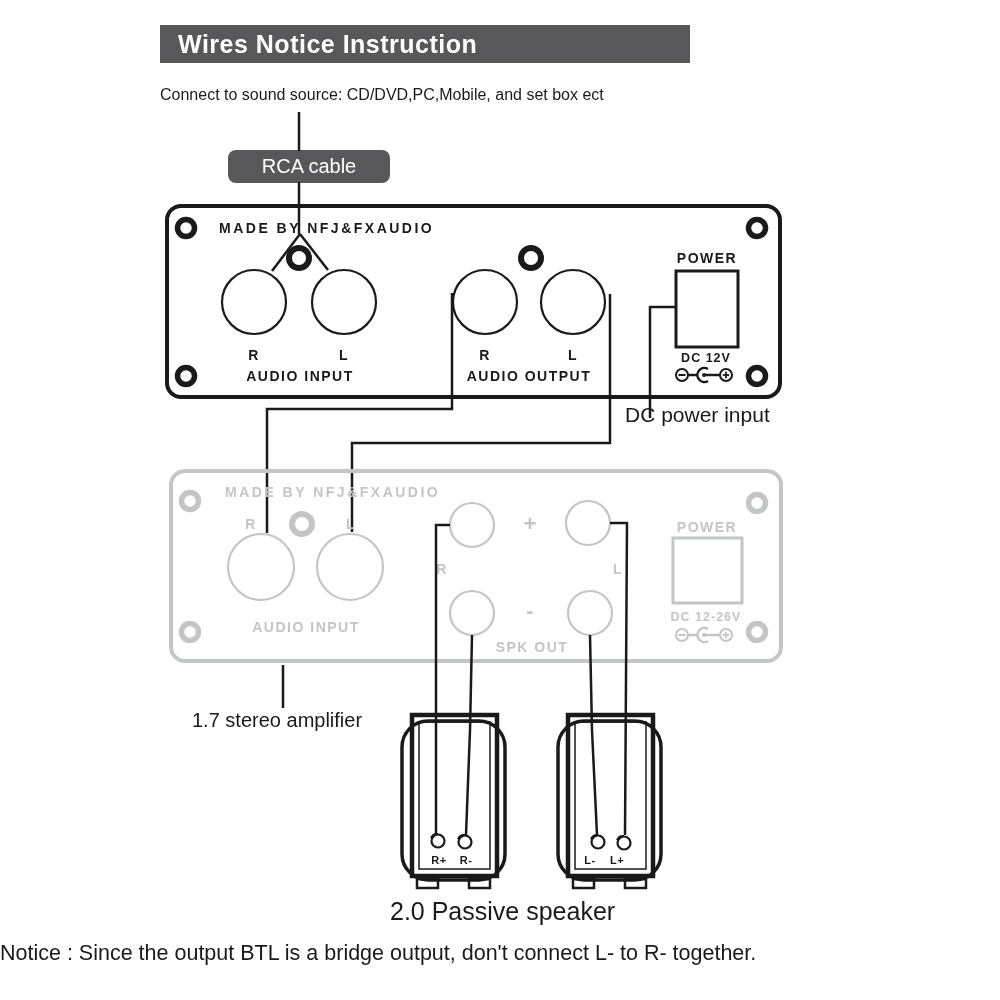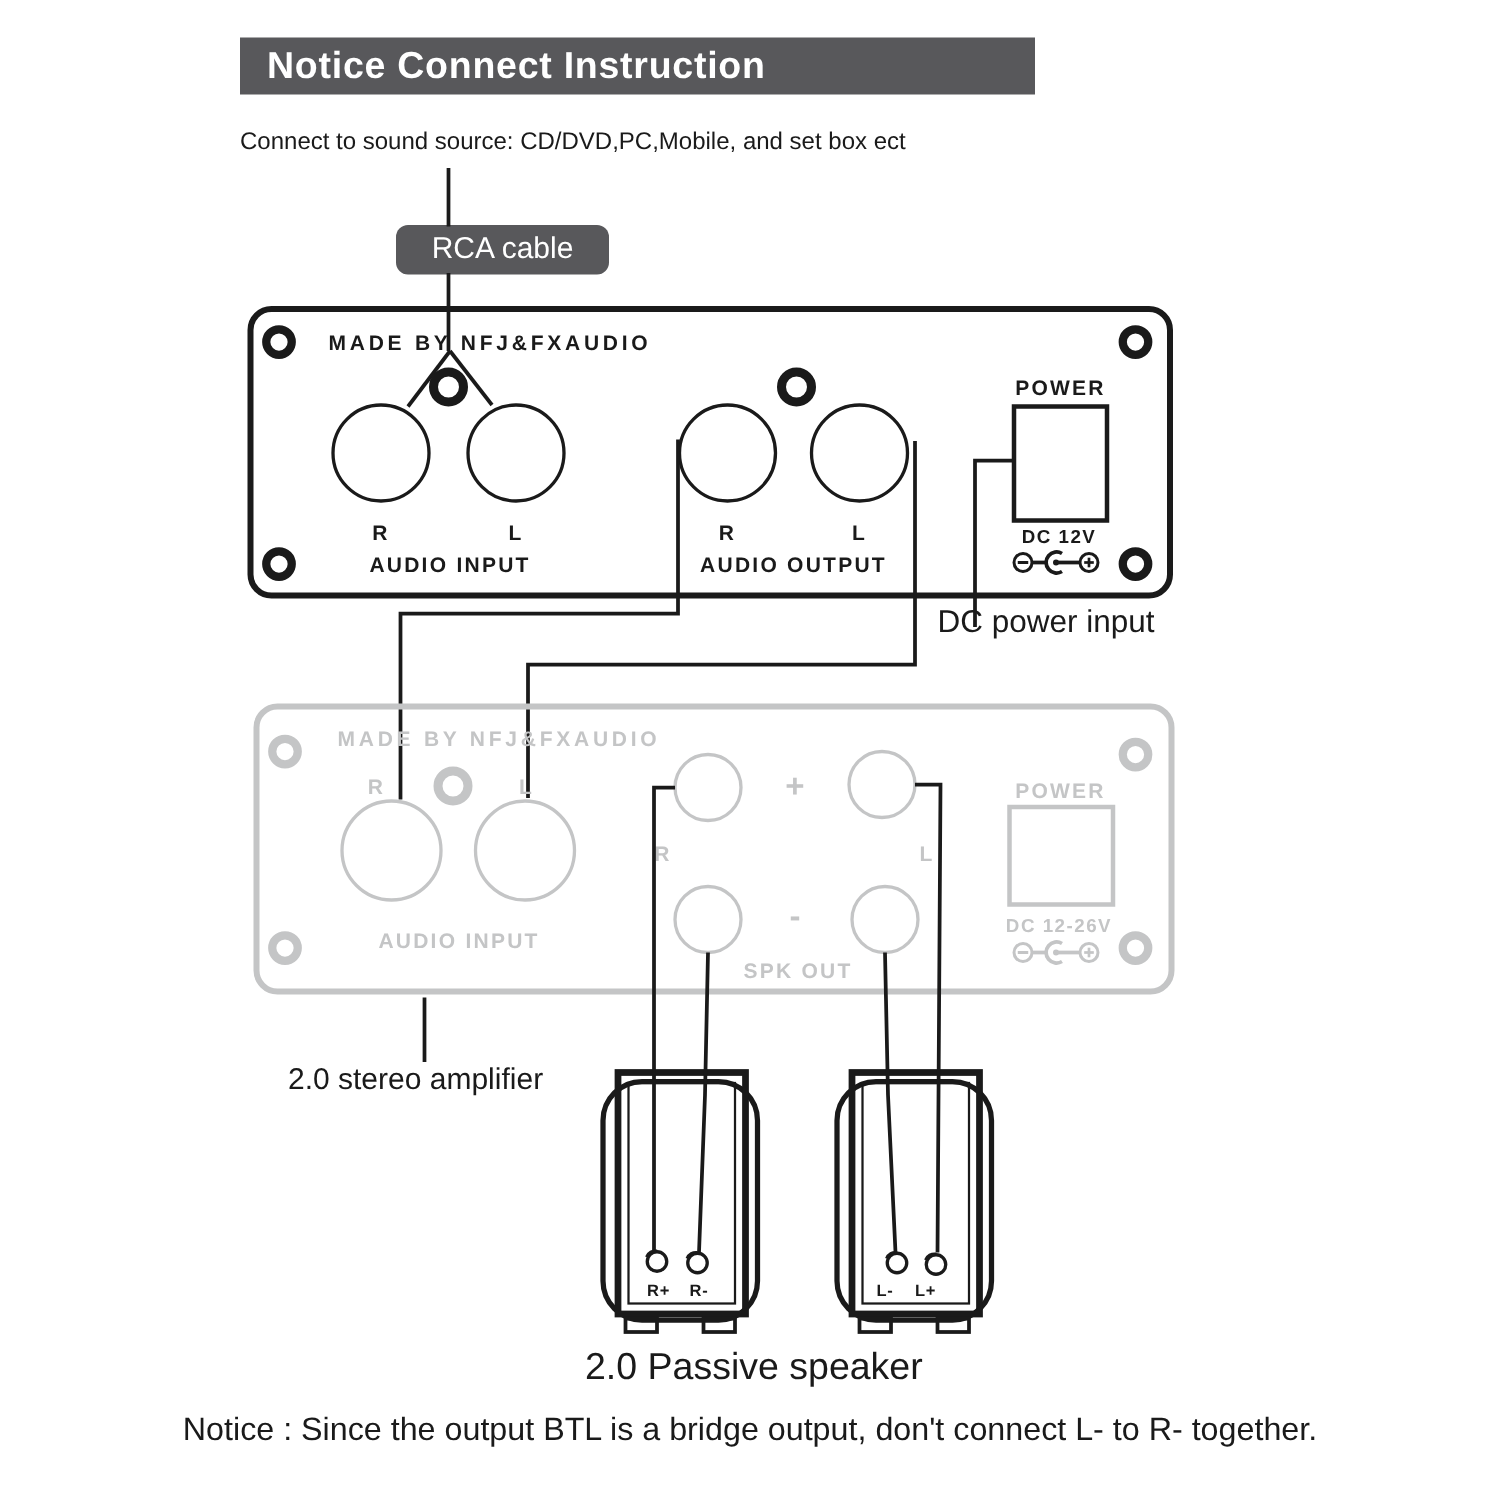--- a/index.html
+++ b/index.html
@@ -8,50 +8,50 @@
     font-family:"Liberation Sans", sans-serif;color:#1a1a1a;overflow:hidden;
   }
   .abs{position:absolute;}
   .banner{
     left:160px;top:25px;width:530px;height:38px;background:#58585b;color:#ffffff;
     font-size:25px;font-weight:bold;line-height:38px;padding-left:18px;box-sizing:border-box;
     letter-spacing:0.5px;
   }
   .source-note{left:160px;top:86px;font-size:16px;}
   .rca-badge{
-    left:228px;top:150px;width:142px;height:33px;background:#58585b;color:#ffffff;
-    border-radius:8px;font-size:20px;text-align:center;line-height:33px;margin-left:36px;
+    left:228px;top:150px;width:162px;height:33px;background:#58585b;color:#ffffff;
+    border-radius:8px;font-size:20px;text-align:center;line-height:33px;
   }
   .dc-label{left:625px;top:403px;font-size:21px;}
   .amp-label{left:192px;top:709px;font-size:20px;}
   .spk-caption{left:390px;top:897px;width:300px;font-size:25px;}
-  .notice{left:0;top:941px;width:1000px;text-align:center;font-size:21.5px;}
+  .notice{left:0;top:941px;width:1000px;text-align:left;font-size:21.5px;}
   svg{position:absolute;left:0;top:0;}
   svg text{font-family:"Liberation Sans", sans-serif;}
   .ink-line{stroke:#1a1a1a;fill:none;}
   .gray-line{stroke:#c4c5c6;fill:none;}
   .brand-t{font-size:14px;font-weight:bold;letter-spacing:2.5px;fill:#1a1a1a;}
   .brand-g{font-size:14px;font-weight:bold;letter-spacing:2.5px;fill:#c4c5c6;}
   .lab-t{font-size:14px;font-weight:bold;letter-spacing:1.5px;fill:#1a1a1a;text-anchor:middle;}
   .lab-g{font-size:14px;font-weight:bold;letter-spacing:1.5px;fill:#c4c5c6;text-anchor:middle;}
   .sm-t{font-size:12.5px;font-weight:bold;letter-spacing:1px;fill:#1a1a1a;text-anchor:middle;}
   .sm-g{font-size:12.5px;font-weight:bold;letter-spacing:1px;fill:#c4c5c6;text-anchor:middle;}
   .sign-g{font-size:22px;font-weight:bold;fill:#c4c5c6;text-anchor:middle;}
   .term-t{font-size:11px;font-weight:bold;letter-spacing:0.5px;fill:#1a1a1a;text-anchor:middle;}
 </style>
 </head>
 <body>
 
 <div id="stage">
 
-  <div class="abs banner">Notice Connect Instruction</div>
+  <div class="abs banner">Wires Notice Instruction</div>
   <div class="abs source-note">Connect to sound source: CD/DVD,PC,Mobile, and set box ect</div>
   <div class="abs rca-badge">RCA cable</div>
   <div class="abs dc-label">DC power input</div>
-  <div class="abs amp-label">2.0 stereo amplifier</div>
+  <div class="abs amp-label">1.7 stereo amplifier</div>
   <div class="abs spk-caption">2.0 Passive speaker</div>
   <div class="abs notice">Notice : Since the output BTL is a bridge output, don't connect L- to R- together.</div>
 
   <svg width="1000" height="1000" viewBox="0 0 1000 1000">
 
     <g>
       <line class="ink-line" x1="299" y1="112" x2="299" y2="151" stroke-width="2.5"></line>
       <line class="ink-line" x1="299" y1="182" x2="299" y2="234" stroke-width="2.5"></line>
       <line class="ink-line" x1="300" y1="234" x2="272" y2="271" stroke-width="2.5"></line>
       <line class="ink-line" x1="300" y1="234" x2="328" y2="270" stroke-width="2.5"></line>

